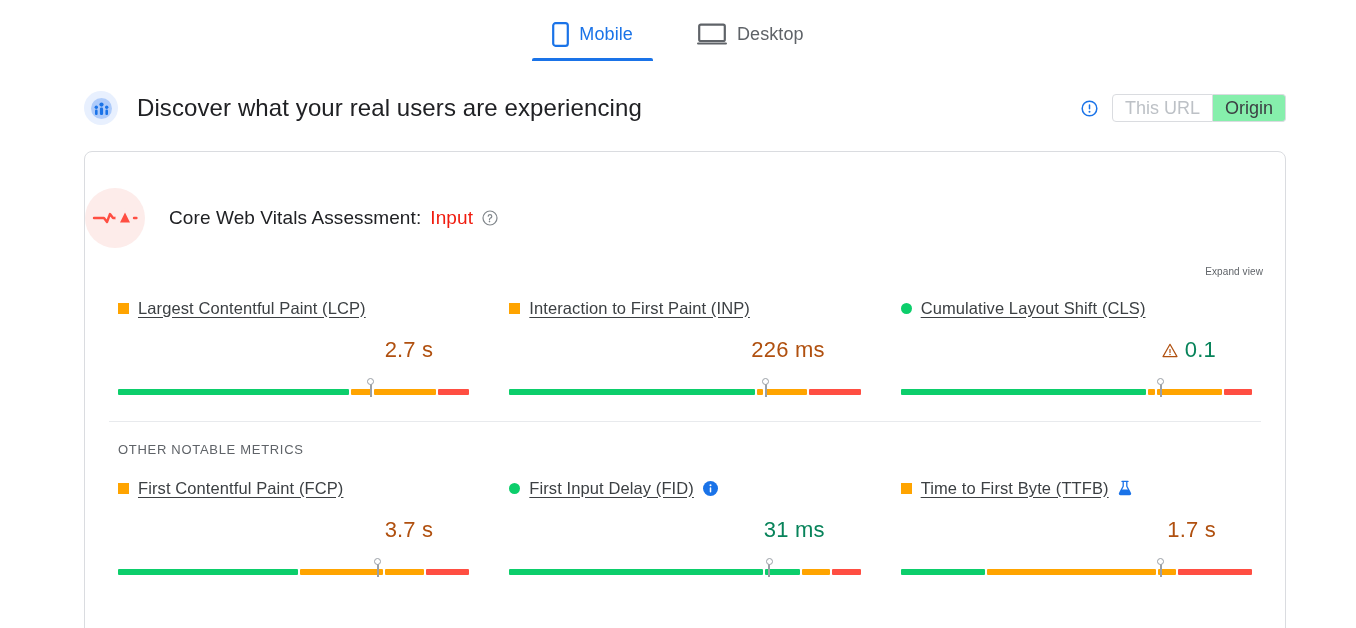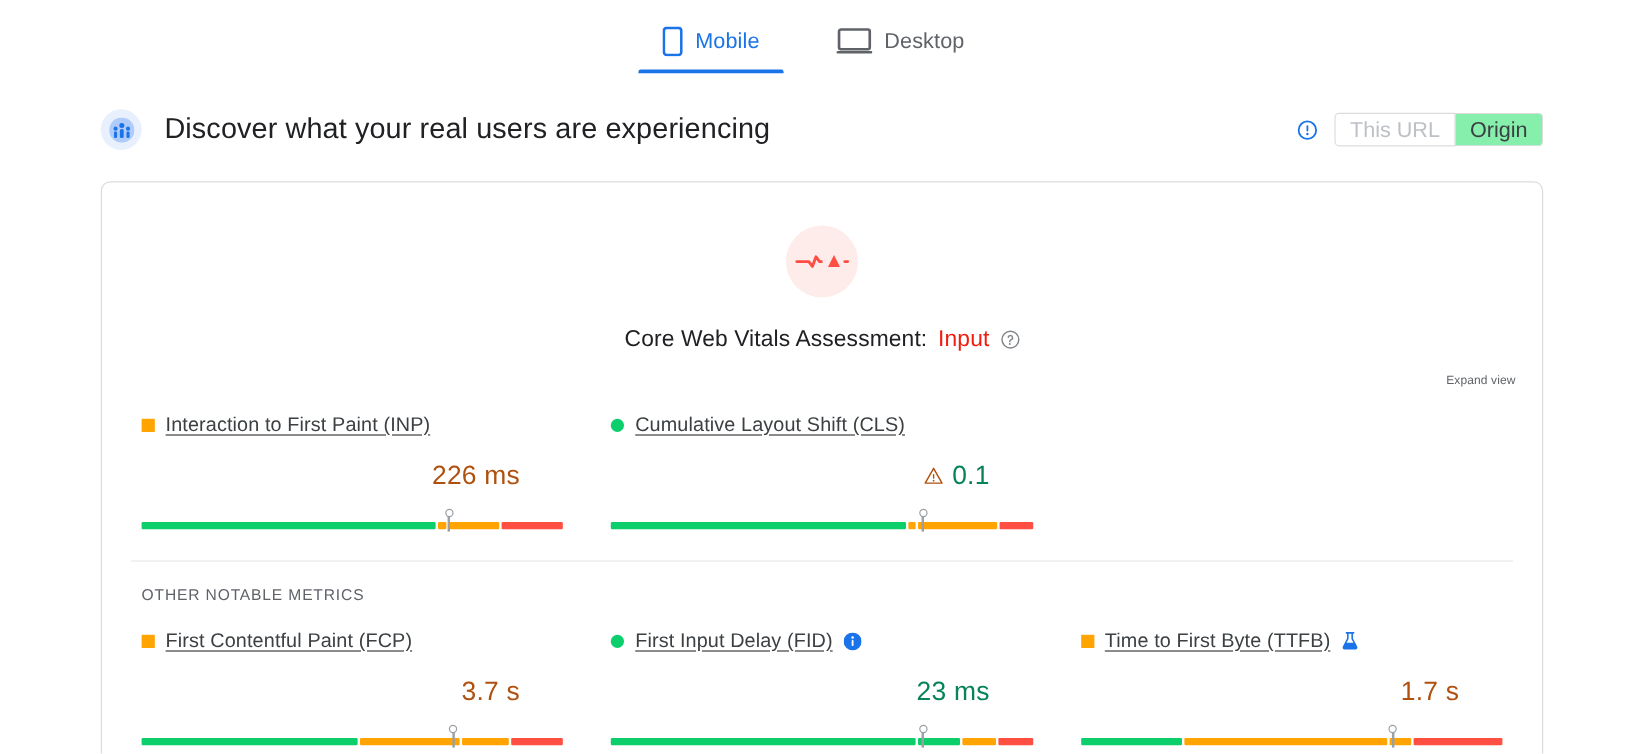--- a/index.html
+++ b/index.html
@@ -100,21 +100,20 @@
     background: #fff;
     height: 500px;
     padding: 24px 0 0 0;
   }
 
   .assessment {
     display: flex;
     align-items: center;
     gap: 24px;
     margin-top: 12px;
-    flex-direction: column;
   }
   .assessment-icon {
     width: 60px; height: 60px;
     border-radius: 50%;
     background: #fdecea;
     display: flex; align-items: center; justify-content: center;
   }
   .assessment-text {
     font-size: 19px;
     color: #202124;
@@ -301,20 +300,38 @@
       </span>
     </span>
   </div>
 
   <div class="expand-row">
     <span class="expand-link">Expand view</span>
   </div>
 
   <div class="metrics-grid">
 
+    <div class="metric">
+      <div class="metric-head">
+        <span class="swatch-square" style="background:#ffa400"></span>
+        <span class="metric-name">Largest Contentful Paint (LCP)</span>
+      </div>
+      <div class="metric-value-row">
+        <span class="metric-value v-orange">2.7 s</span>
+      </div>
+      <div class="bar-wrap">
+        <div class="bar">
+          <div class="seg good" style="flex:67"></div>
+          <div class="seg avg" style="flex:6"></div>
+          <div class="seg avg" style="flex:18"></div>
+          <div class="seg poor" style="flex:9"></div>
+        </div>
+        <div class="marker" style="left:72%"></div>
+      </div>
+    </div>
 
     <div class="metric">
       <div class="metric-head">
         <span class="swatch-square" style="background:#ffa400"></span>
         <span class="metric-name">Interaction to First Paint (INP)</span>
       </div>
       <div class="metric-value-row">
         <span class="metric-value v-orange">226 ms</span>
       </div>
       <div class="bar-wrap">
@@ -386,21 +403,21 @@
         <span class="metric-name">First Input Delay (FID)</span>
         <span class="metric-badge-icon">
           <svg width="15" height="15" viewBox="0 0 15 15">
             <circle cx="7.5" cy="7.5" r="7.5" fill="#1a73e8"></circle>
             <circle cx="7.5" cy="4.2" r="1.05" fill="#fff"></circle>
             <rect x="6.75" y="6.2" width="1.5" height="5.2" rx=".75" fill="#fff"></rect>
           </svg>
         </span>
       </div>
       <div class="metric-value-row">
-        <span class="metric-value v-green">23 ms</span>
+        <span class="metric-value v-green">31 ms</span>
       </div>
       <div class="bar-wrap">
         <div class="bar">
           <div class="seg good" style="flex:72"></div>
           <div class="seg good" style="flex:10"></div>
           <div class="seg avg" style="flex:8"></div>
           <div class="seg poor" style="flex:8"></div>
         </div>
         <div class="marker" style="left:74%"></div>
       </div>

